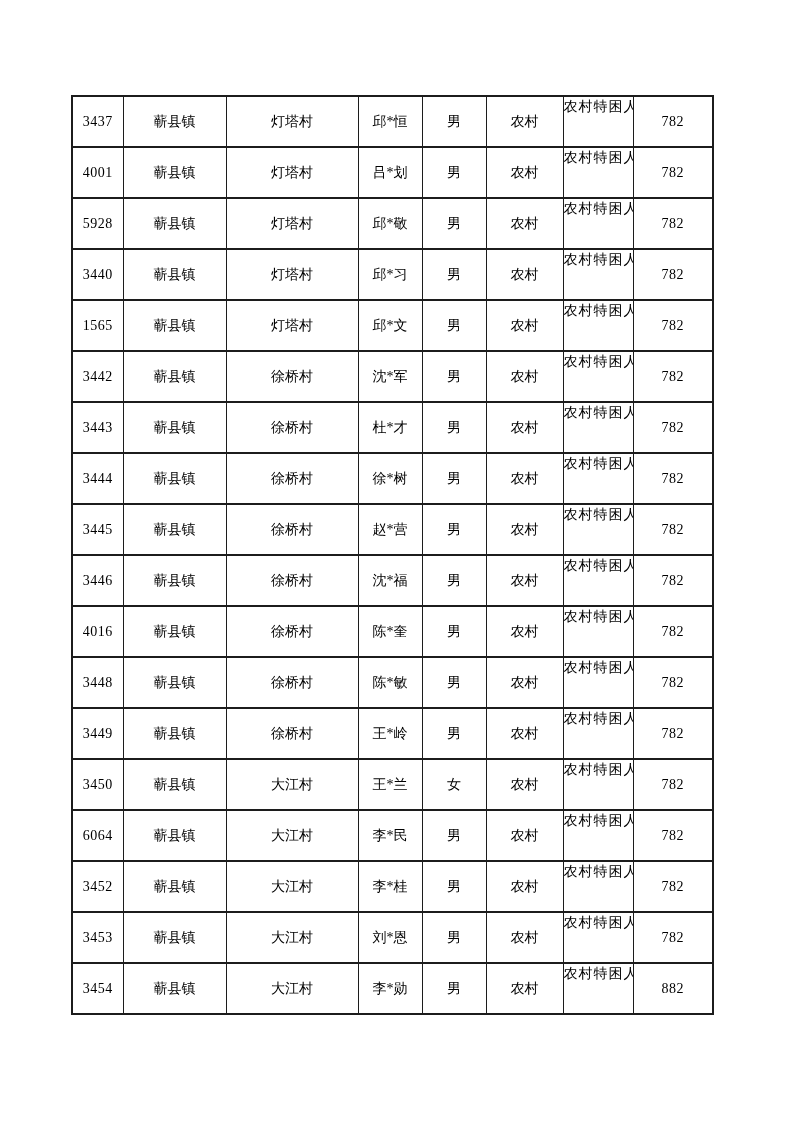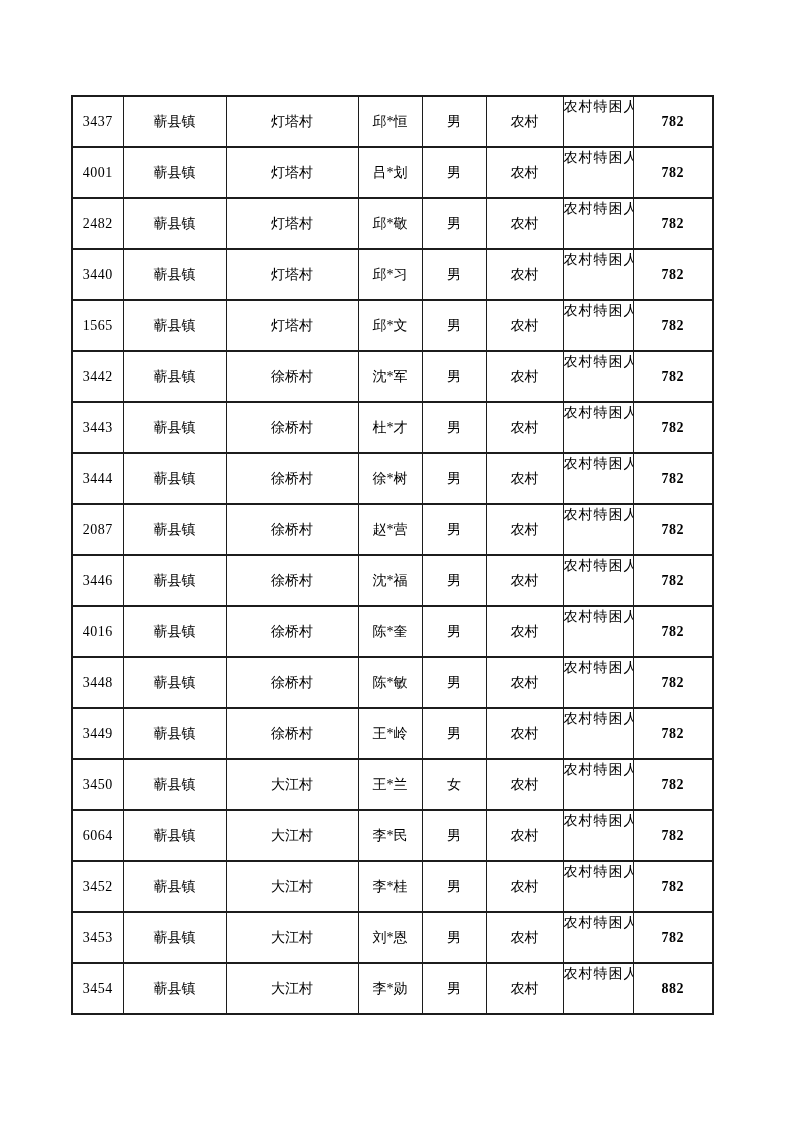--- a/index.html
+++ b/index.html
@@ -28,21 +28,21 @@
     border-bottom-width: 2px;
     text-align: center;
     vertical-align: middle;
     font-size: 14px;
     height: 47px;
     padding: 0;
     overflow: hidden;
     white-space: nowrap;
   }
   table.roster td:first-child { border-left-width: 2px; }
-  table.roster td:last-child  { border-right-width: 2px; font-weight: bold; }
+  table.roster td:last-child  { border-right-width: 2px; }
   td.num { letter-spacing: 0.5px; margin-top: 16px; }
   td.cat { white-space: normal; }
   .cat-wrap {
     height: 47px;
     overflow: hidden;
     line-height: 16px;
     padding-top: 2px;
     text-align: center;
     letter-spacing: 1px;
   }
@@ -81,21 +81,21 @@
           <td>灯塔村</td>
           <td>吕*划</td>
           <td>男</td>
           <td>农村</td>
           <td class="cat">
             <div class="cat-wrap">农村特困人员分散供养</div>
           </td>
           <td class="num">782</td>
         </tr>
         <tr>
-          <td class="num">2482</td>
+          <td class="num">5928</td>
           <td>蕲县镇</td>
           <td>灯塔村</td>
           <td>邱*敬</td>
           <td>男</td>
           <td>农村</td>
           <td class="cat">
             <div class="cat-wrap">农村特困人员分散供养</div>
           </td>
           <td class="num">782</td>
         </tr>
@@ -153,21 +153,21 @@
           <td>徐桥村</td>
           <td>徐*树</td>
           <td>男</td>
           <td>农村</td>
           <td class="cat">
             <div class="cat-wrap">农村特困人员分散供养</div>
           </td>
           <td class="num">782</td>
         </tr>
         <tr>
-          <td class="num">2087</td>
+          <td class="num">3445</td>
           <td>蕲县镇</td>
           <td>徐桥村</td>
           <td>赵*营</td>
           <td>男</td>
           <td>农村</td>
           <td class="cat">
             <div class="cat-wrap">农村特困人员分散供养</div>
           </td>
           <td class="num">782</td>
         </tr>

